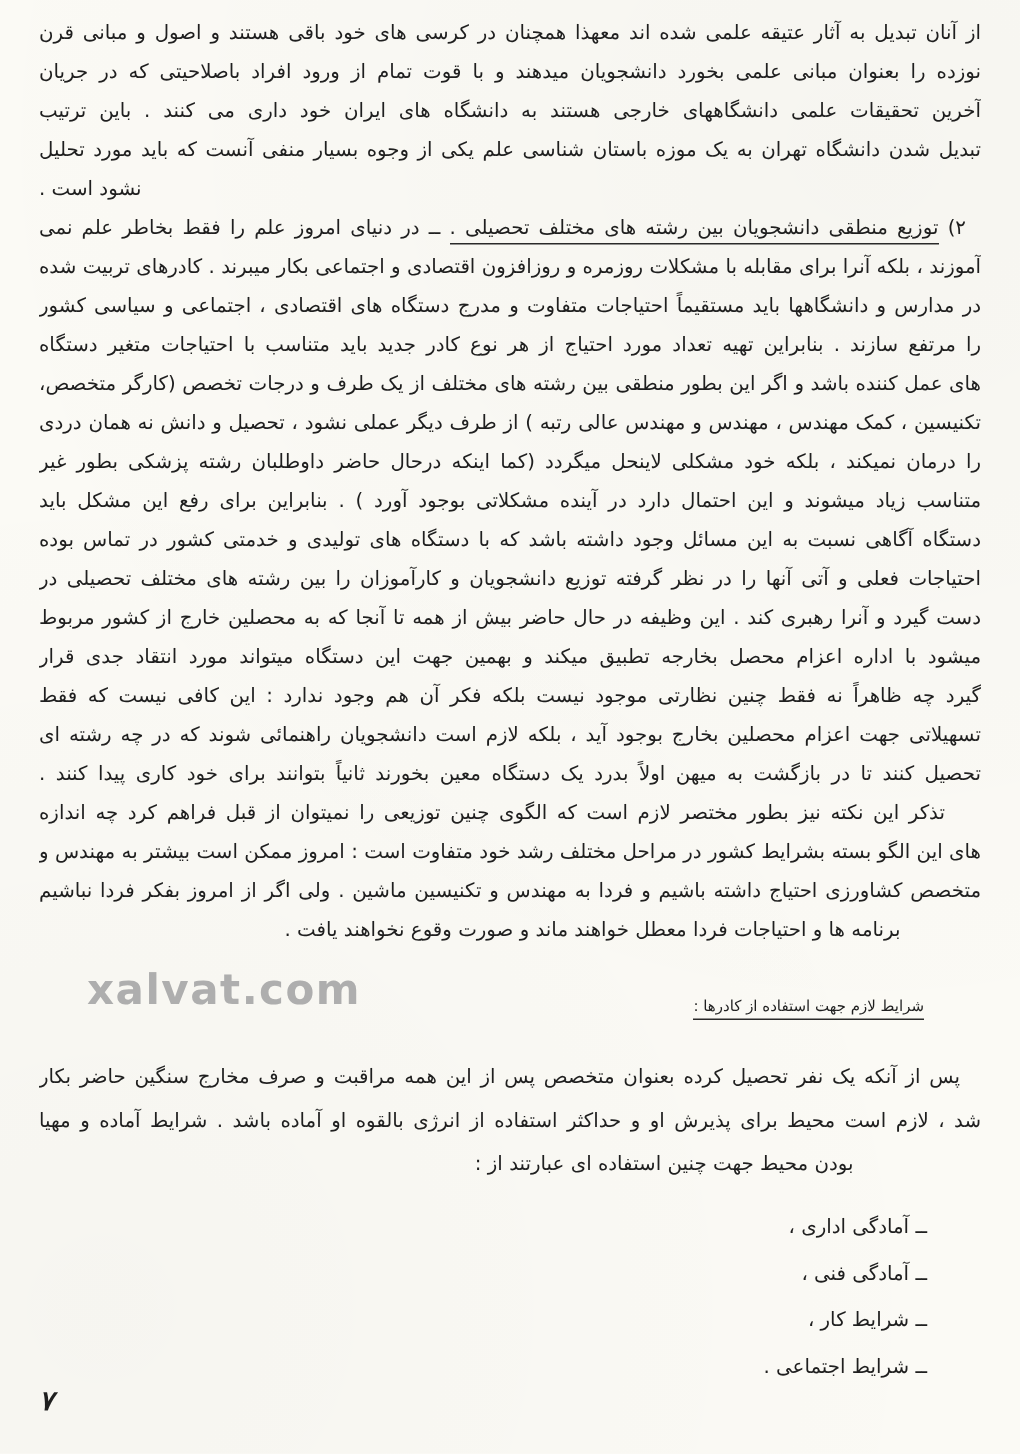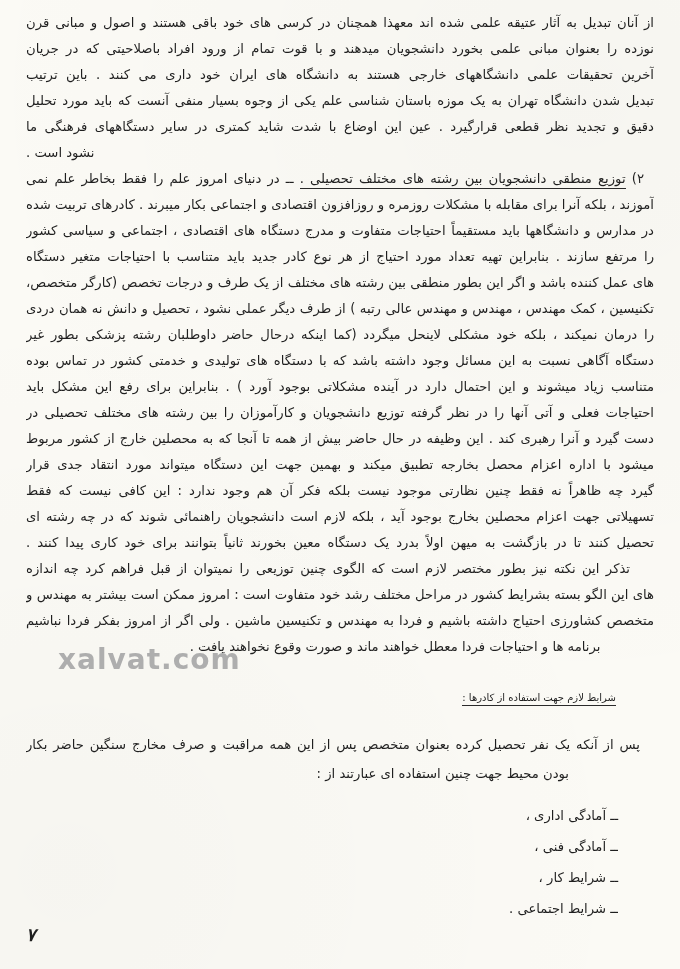--- a/index.html
+++ b/index.html
@@ -83,40 +83,39 @@
 <body>
 
 <div class="sheet">
 
   <section class="para">
     <div>
         <div class="line">از آنان تبدیل به آثار عتیقه علمی شده اند معهذا همچنان در کرسی های خود باقی هستند و اصول و مبانی قرن</div>
         <div class="line">نوزده را بعنوان مبانی علمی بخورد دانشجویان میدهند و با قوت تمام از ورود افراد باصلاحیتی که در جریان</div>
         <div class="line">آخرین تحقیقات علمی دانشگاههای خارجی هستند به دانشگاه های ایران خود داری می کنند . باین ترتیب</div>
         <div class="line">تبدیل شدن دانشگاه تهران به یک موزه باستان شناسی علم یکی از وجوه بسیار منفی آنست که باید مورد تحلیل</div>
-        <div class="line">دقیق و تجدید نظر قطعی قرارگیرد . عین این اوضاع با شدت شاید کمتری در سایر دستگاههای فرهنگی ما</div>
         <div class="line align-left">نشود است .</div>
       </div>
   </section>
 
   <section class="para">
     <div class="line first-indent">
       <span>۲)</span>
       <span class="underline">توزیع منطقی دانشجویان بین رشته های مختلف تحصیلی .</span>
       <span>ــ در دنیای امروز علم را فقط بخاطر علم نمی</span>
     </div>
     <div>
         <div class="line">آموزند ، بلکه آنرا برای مقابله با مشکلات روزمره و روزافزون اقتصادی و اجتماعی بکار میبرند . کادرهای تربیت شده</div>
         <div class="line">در مدارس و دانشگاهها باید مستقیماً احتیاجات متفاوت و مدرج دستگاه های اقتصادی ، اجتماعی و سیاسی کشور</div>
         <div class="line">را مرتفع سازند . بنابراین تهیه تعداد مورد احتیاج از هر نوع کادر جدید باید متناسب با احتیاجات متغیر دستگاه‌</div>
         <div class="line">های عمل کننده باشد و اگر این بطور منطقی بین رشته های مختلف از یک طرف و درجات تخصص (کارگر متخصص،</div>
         <div class="line">تکنیسین ، کمک مهندس ، مهندس و مهندس عالی رتبه ) از طرف دیگر عملی نشود ، تحصیل و دانش نه همان دردی</div>
         <div class="line">را درمان نمیکند ، بلکه خود مشکلی لاینحل میگردد (کما اینکه درحال حاضر داوطلبان رشته پزشکی بطور غیر</div>
+        <div class="line">متناسب زیاد میشوند و این احتمال دارد در آینده مشکلاتی بوجود آورد ) . بنابراین برای رفع این مشکل باید</div>
         <div class="line">دستگاه آگاهی نسبت به این مسائل وجود داشته باشد که با دستگاه های تولیدی و خدمتی کشور در تماس بوده</div>
-        <div class="line">متناسب زیاد میشوند و این احتمال دارد در آینده مشکلاتی بوجود آورد ) . بنابراین برای رفع این مشکل باید</div>
         <div class="line">احتیاجات فعلی و آتی آنها را در نظر گرفته توزیع دانشجویان و کارآموزان را بین رشته های مختلف تحصیلی در</div>
         <div class="line">دست گیرد و آنرا رهبری کند . این وظیفه در حال حاضر بیش از همه تا آنجا که به محصلین خارج از کشور مربوط</div>
         <div class="line">میشود با اداره اعزام محصل بخارجه تطبیق میکند و بهمین جهت این دستگاه میتواند مورد انتقاد جدی قرار</div>
         <div class="line">گیرد چه ظاهراً نه فقط چنین نظارتی موجود نیست بلکه فکر آن هم وجود ندارد : این کافی نیست که فقط</div>
         <div class="line">تسهیلاتی جهت اعزام محصلین بخارج بوجود آید ، بلکه لازم است دانشجویان راهنمائی شوند که در چه رشته ای</div>
         <div class="line">تحصیل کنند تا در بازگشت به میهن اولاً بدرد یک دستگاه معین بخورند ثانیاً بتوانند برای خود کاری پیدا کنند .</div>
       </div>
   </section>
 
   <section class="para">
@@ -128,20 +127,21 @@
       </div>
   </section>
 
   <h2 class="section-heading">
     <span class="underline">شرایط لازم جهت استفاده از کادرها :</span>
   </h2>
 
   <section class="para para4">
     <div>
         <div class="line p4-line indent-xs">پس از آنکه یک نفر تحصیل کرده بعنوان متخصص پس از این همه مراقبت و صرف مخارج سنگین حاضر بکار</div>
+        <div class="line p4-line">شد ، لازم است محیط برای پذیرش او و حداکثر استفاده از انرژی بالقوه او آماده باشد . شرایط آماده و مهیا</div>
         <div class="line p4-line end-indent">بودن محیط جهت چنین استفاده ای عبارتند از :</div>
       </div>
   </section>
 
   <section class="cond-list">
     <div>
         <div class="cond-line">ــ آمادگی اداری ،</div>
         <div class="cond-line">ــ آمادگی فنی ،</div>
         <div class="cond-line">ــ شرایط کار ،</div>
         <div class="cond-line">ــ شرایط اجتماعی .</div>

